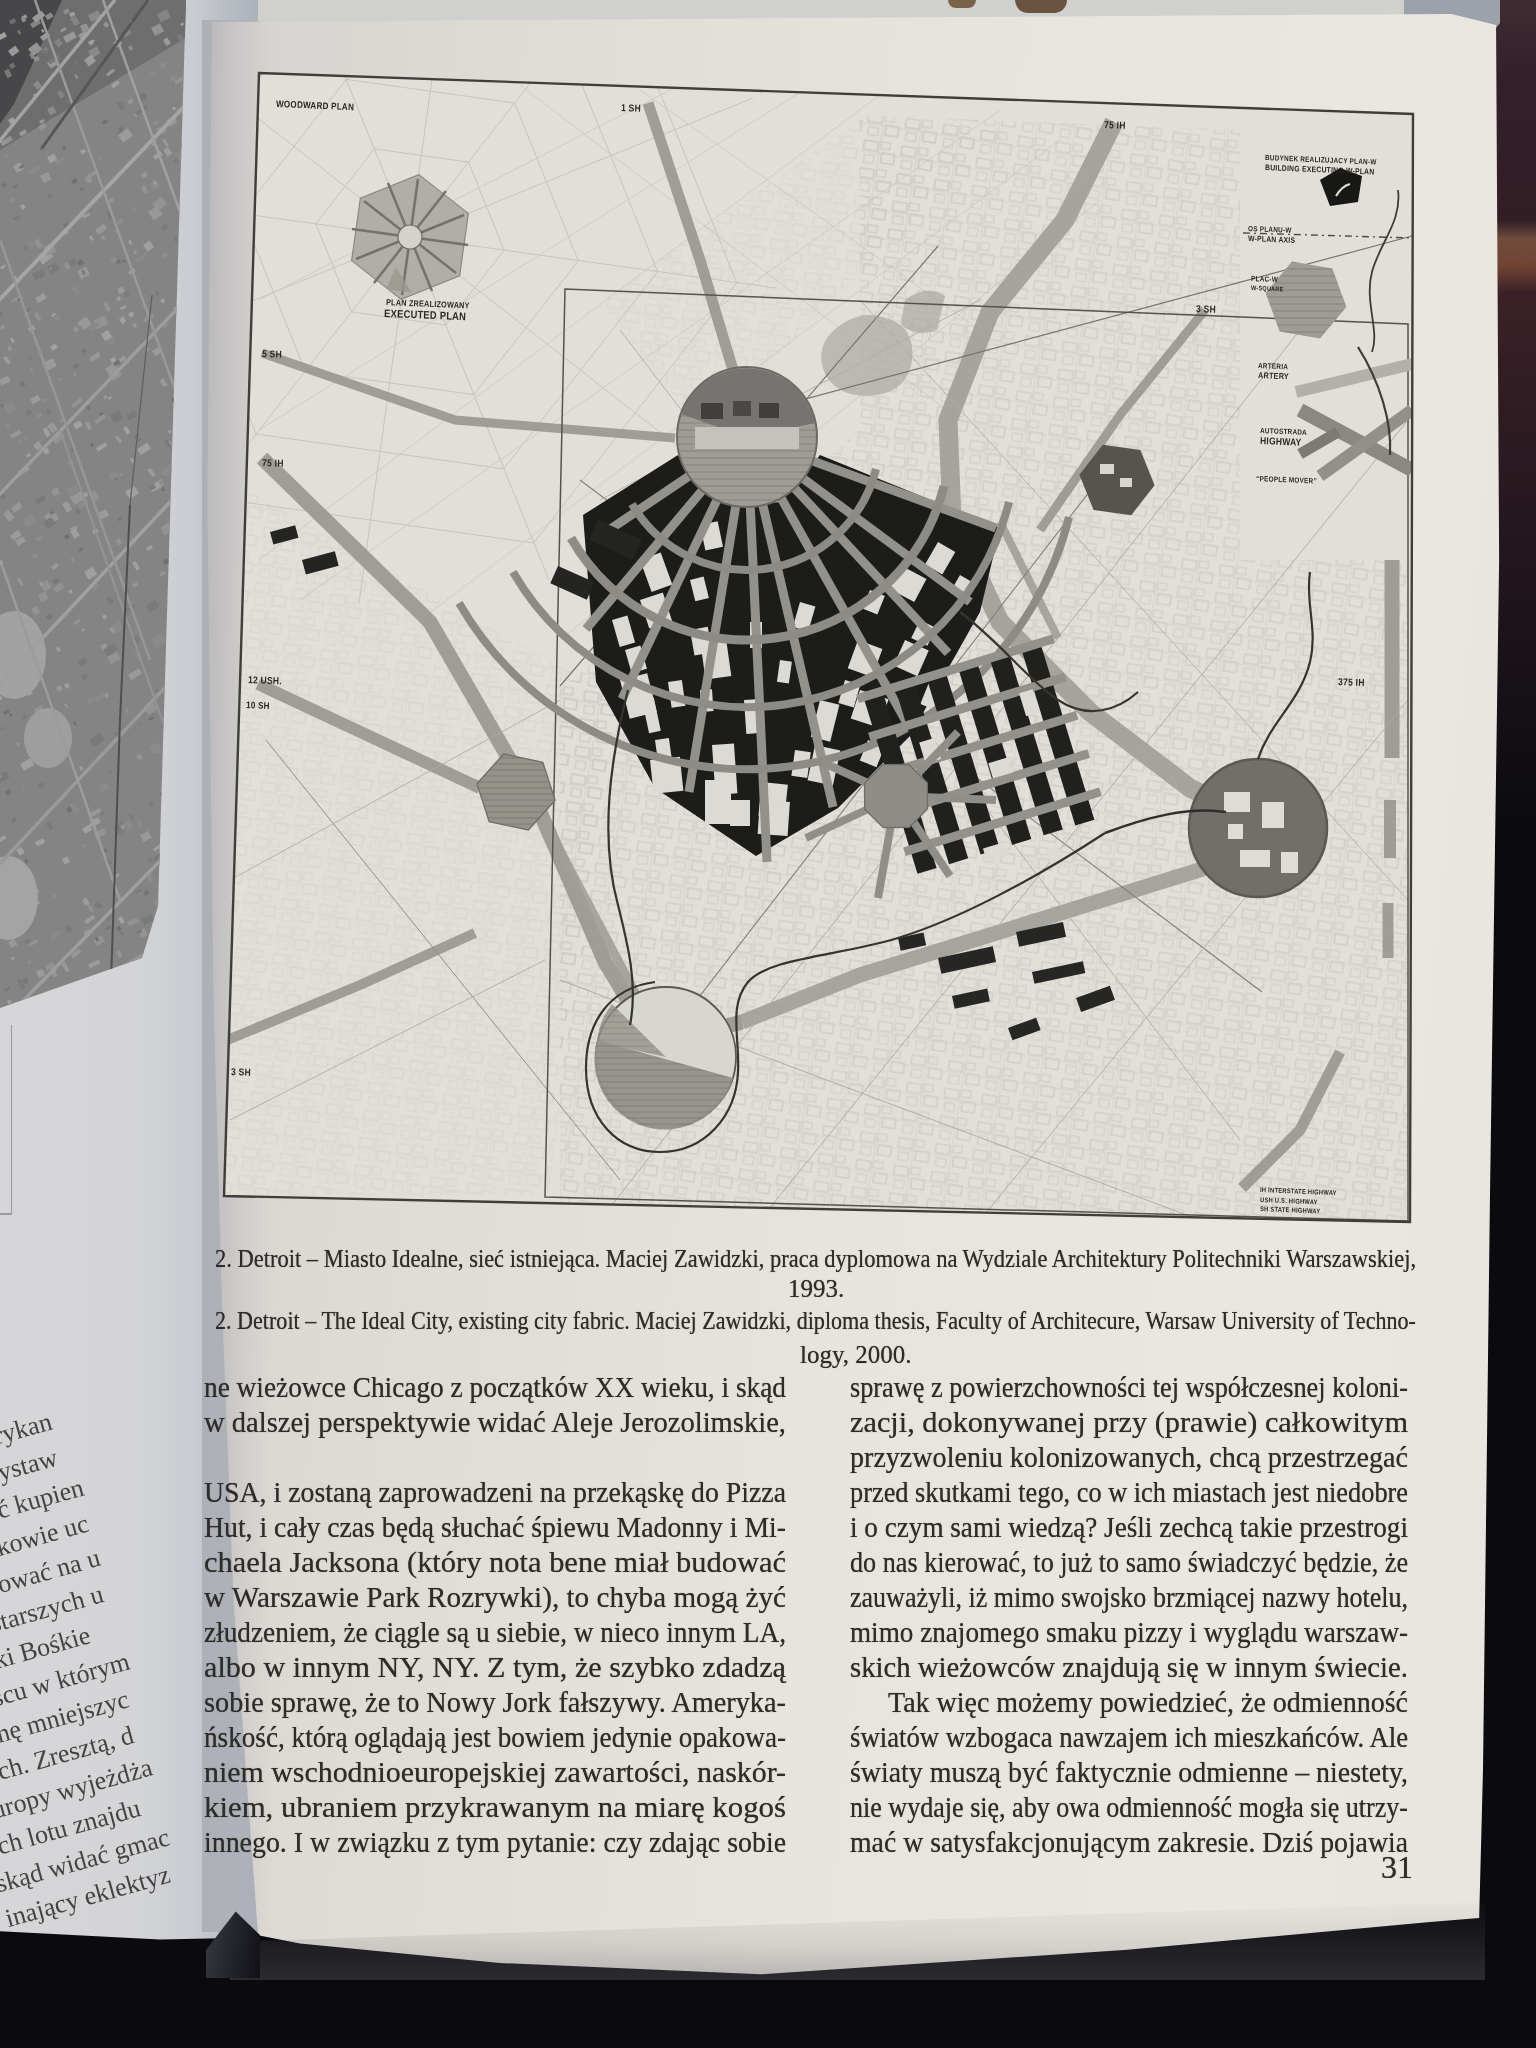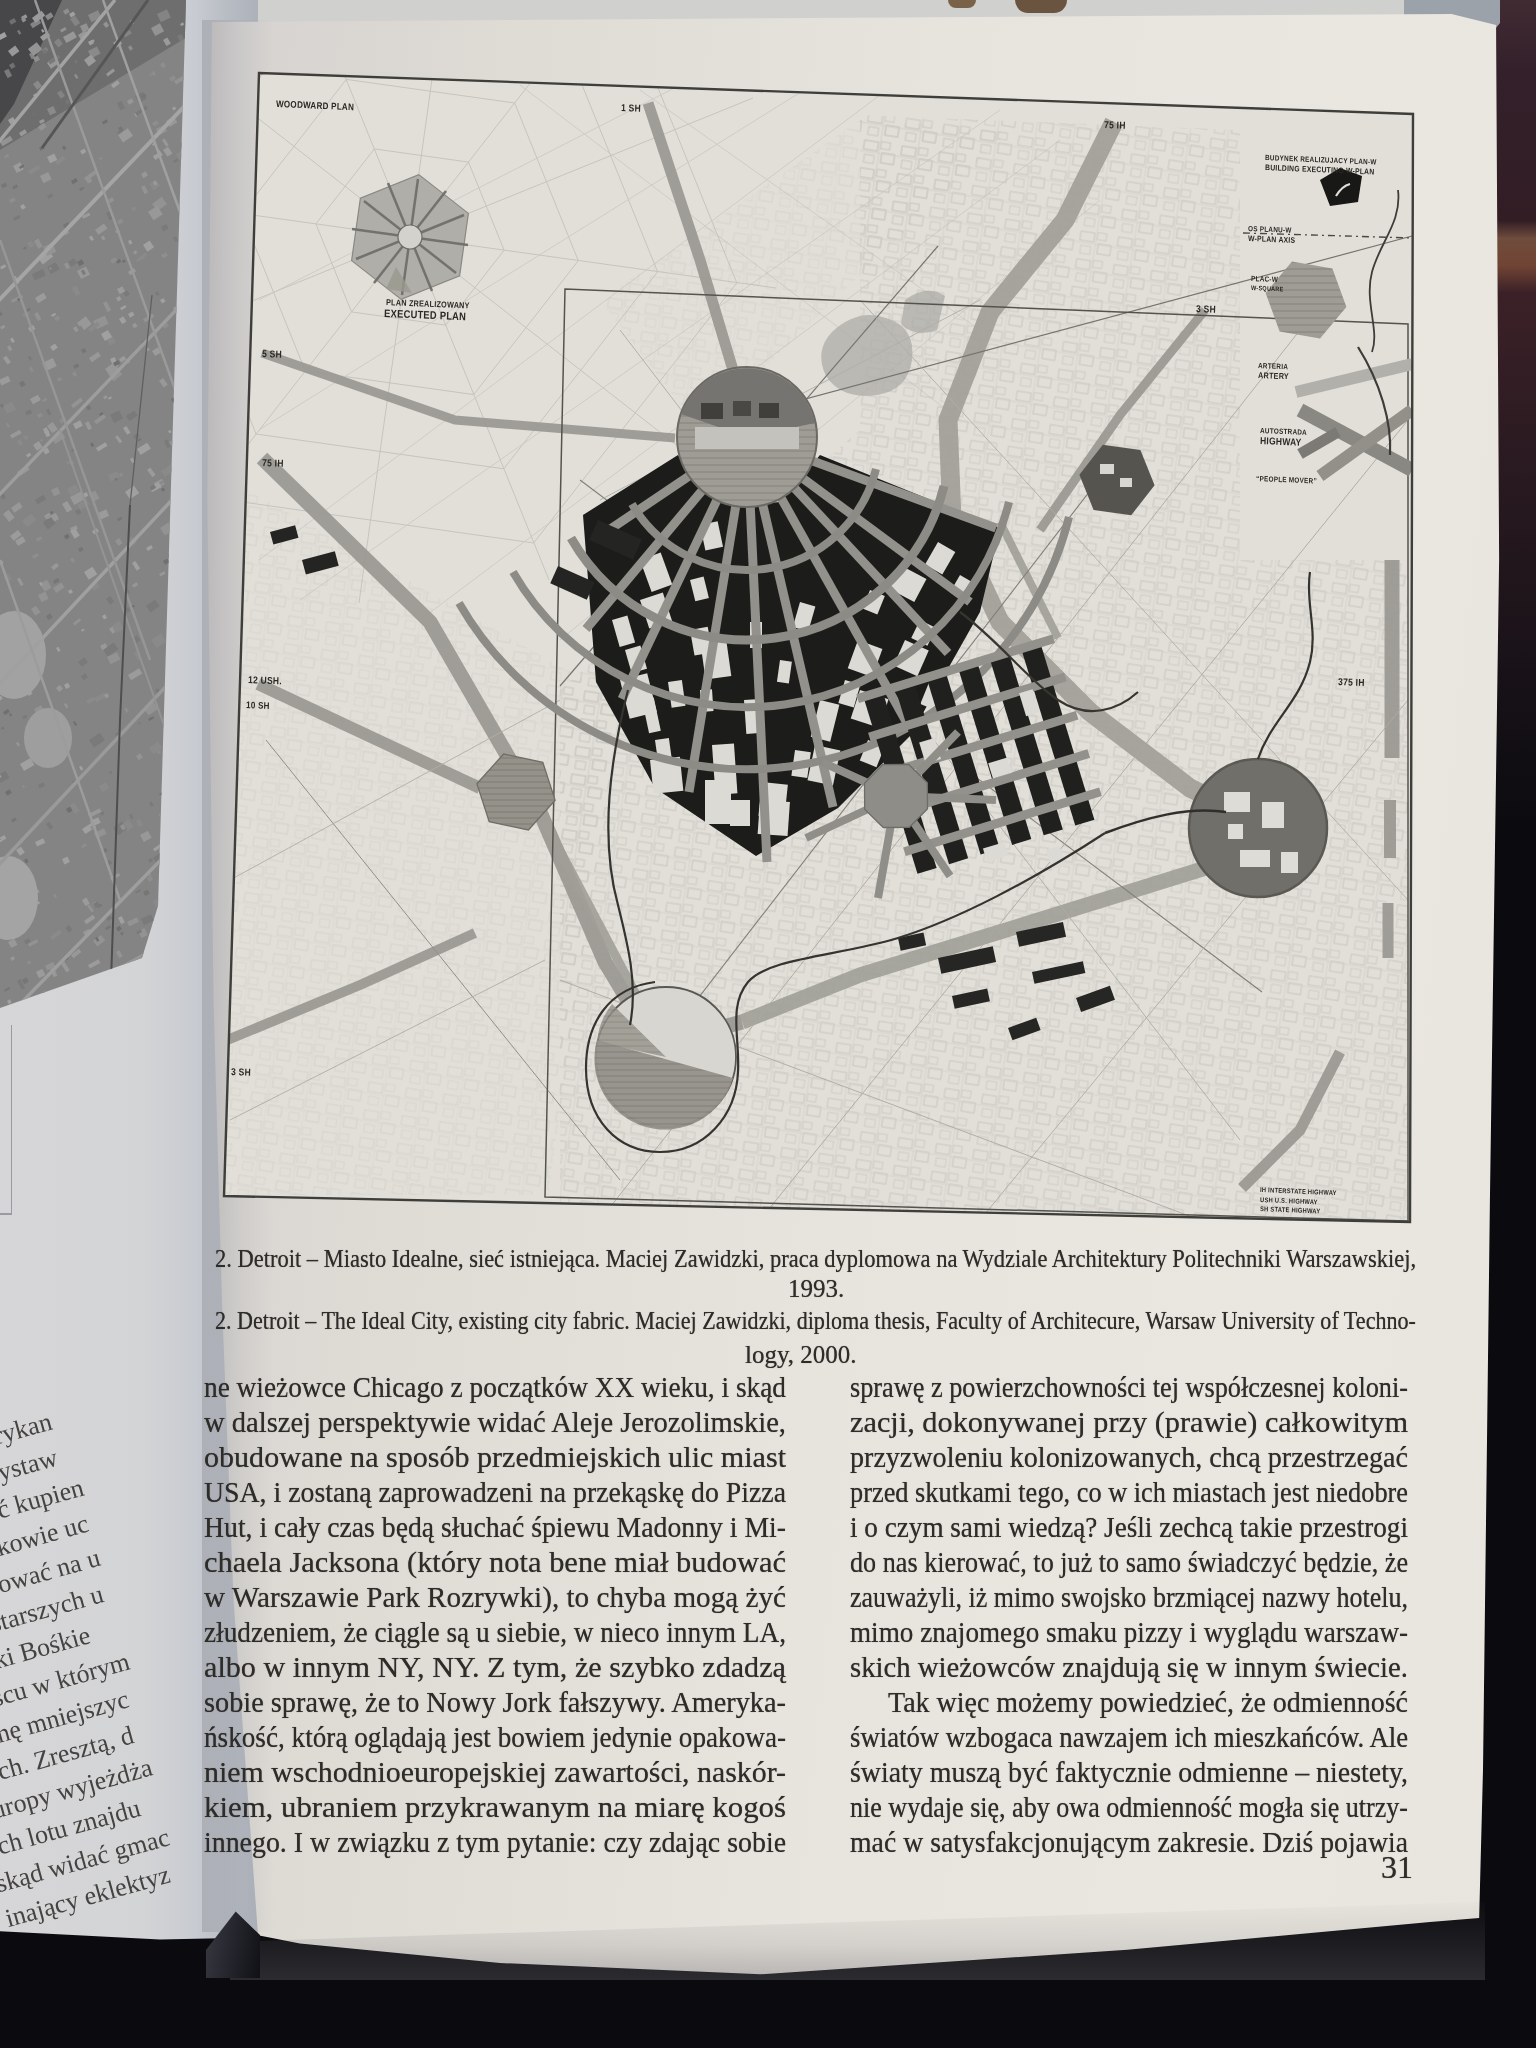--- a/index.html
+++ b/index.html
@@ -901,24 +901,23 @@
         <text x="1256" y="481" font-family="Liberation Sans, sans-serif" font-size="7.5" font-weight="bold" fill="#2a2823" letter-spacing="0.3" transform="translate(1256 481) scale(0.85 1) rotate(2) translate(-1256 -481)">“PEOPLE MOVER”</text>
         <text x="1260" y="1192" font-family="Liberation Sans, sans-serif" font-size="6.8" font-weight="bold" fill="#2a2823" letter-spacing="0.3" transform="translate(1260 1192) scale(0.85 1) rotate(2) translate(-1260 -1192)">IH  INTERSTATE HIGHWAY</text>
         <text x="1260" y="1202" font-family="Liberation Sans, sans-serif" font-size="6.8" font-weight="bold" fill="#2a2823" letter-spacing="0.3" transform="translate(1260 1202) scale(0.85 1) rotate(2) translate(-1260 -1202)">USH  U.S. HIGHWAY</text>
         <text x="1260" y="1211" font-family="Liberation Sans, sans-serif" font-size="6.8" font-weight="bold" fill="#2a2823" letter-spacing="0.3" transform="translate(1260 1211) scale(0.85 1) rotate(2) translate(-1260 -1211)">SH  STATE HIGHWAY</text>
       </g>
       <polygon points="259.0,73.0 1413.0,114.0 1410.0,1222.0 224.0,1196.0" fill="none" stroke="#3e3e3a" stroke-width="2.4"></polygon>
     </svg>
 <div class="tl" style="left:215px;top:1246px;font-size:25.0px;transform:scaleX(0.8994)">2. Detroit – Miasto Idealne, sieć istniejąca. Maciej Zawidzki, praca dyplomowa na Wydziale Architektury Politechniki Warszawskiej,</div>
     <div class="tl" style="left:788px;top:1276px;font-size:25.0px">1993.</div>
     <div class="tl" style="left:215px;top:1308px;font-size:25.0px;transform:scaleX(0.8838)">2. Detroit – The Ideal City, existing city fabric. Maciej Zawidzki, diploma thesis, Faculty of Architecure, Warsaw University of Techno-</div>
-    <div class="tl" style="left:745px;top:1342px;font-size:25.0px">logy, 2000.</div>
+    <div class="tl" style="left:800px;top:1342px;font-size:25.0px">logy, 2000.</div>
     <div class="tl" style="left:204px;top:1372px;font-size:30.0px;transform:scaleX(0.9109)">ne wieżowce Chicago z początków XX wieku, i skąd</div>
     <div class="tl" style="left:204px;top:1407px;font-size:30.0px;transform:scaleX(0.9517)">w dalszej perspektywie widać Aleje Jerozolimskie,</div>
-    <div class="tl" style="left:204px;top:1442px;font-size:30.0px;transform:scaleX(1.0022)">obudowane na sposób przedmiejskich ulic miast</div>
     <div class="tl" style="left:204px;top:1477px;font-size:30.0px;transform:scaleX(0.9267)">USA, i zostaną zaprowadzeni na przekąskę do Pizza</div>
     <div class="tl" style="left:204px;top:1512px;font-size:30.0px;transform:scaleX(0.9241)">Hut, i cały czas będą słuchać śpiewu Madonny i Mi-</div>
     <div class="tl" style="left:204px;top:1547px;font-size:30.0px;transform:scaleX(1.0155)">chaela Jacksona (który nota bene miał budować</div>
     <div class="tl" style="left:204px;top:1582px;font-size:30.0px;transform:scaleX(0.9724)">w Warszawie Park Rozrywki), to chyba mogą żyć</div>
     <div class="tl" style="left:204px;top:1617px;font-size:30.0px;transform:scaleX(0.9097)">złudzeniem, że ciągle są u siebie, w nieco innym LA,</div>
     <div class="tl" style="left:204px;top:1652px;font-size:30.0px;transform:scaleX(1.0055)">albo w innym NY, NY. Z tym, że szybko zdadzą</div>
     <div class="tl" style="left:204px;top:1687px;font-size:30.0px;transform:scaleX(0.9432)">sobie sprawę, że to Nowy Jork fałszywy. Ameryka-</div>
     <div class="tl" style="left:204px;top:1722px;font-size:30.0px;transform:scaleX(0.9061)">ńskość, którą oglądają jest bowiem jedynie opakowa-</div>
     <div class="tl" style="left:204px;top:1757px;font-size:30.0px;transform:scaleX(0.9962)">niem wschodnioeuropejskiej zawartości, naskór-</div>
     <div class="tl" style="left:204px;top:1792px;font-size:30.0px;transform:scaleX(1.0273)">kiem, ubraniem przykrawanym na miarę kogoś</div>

